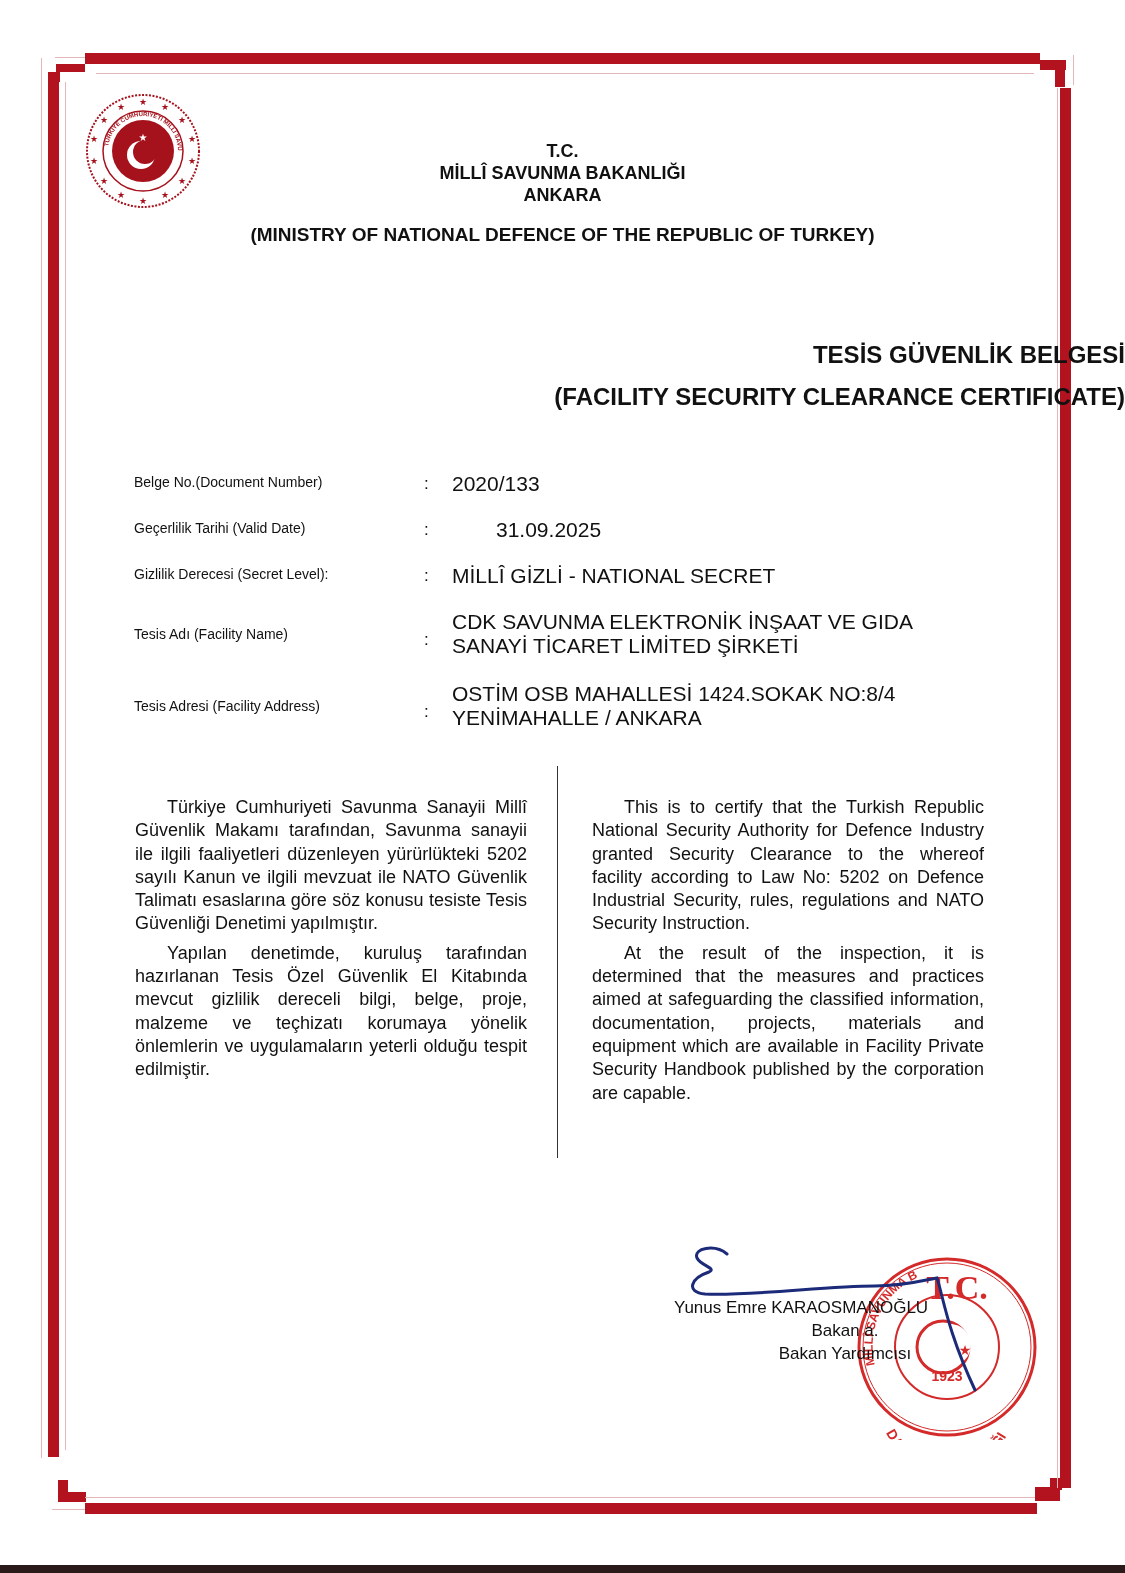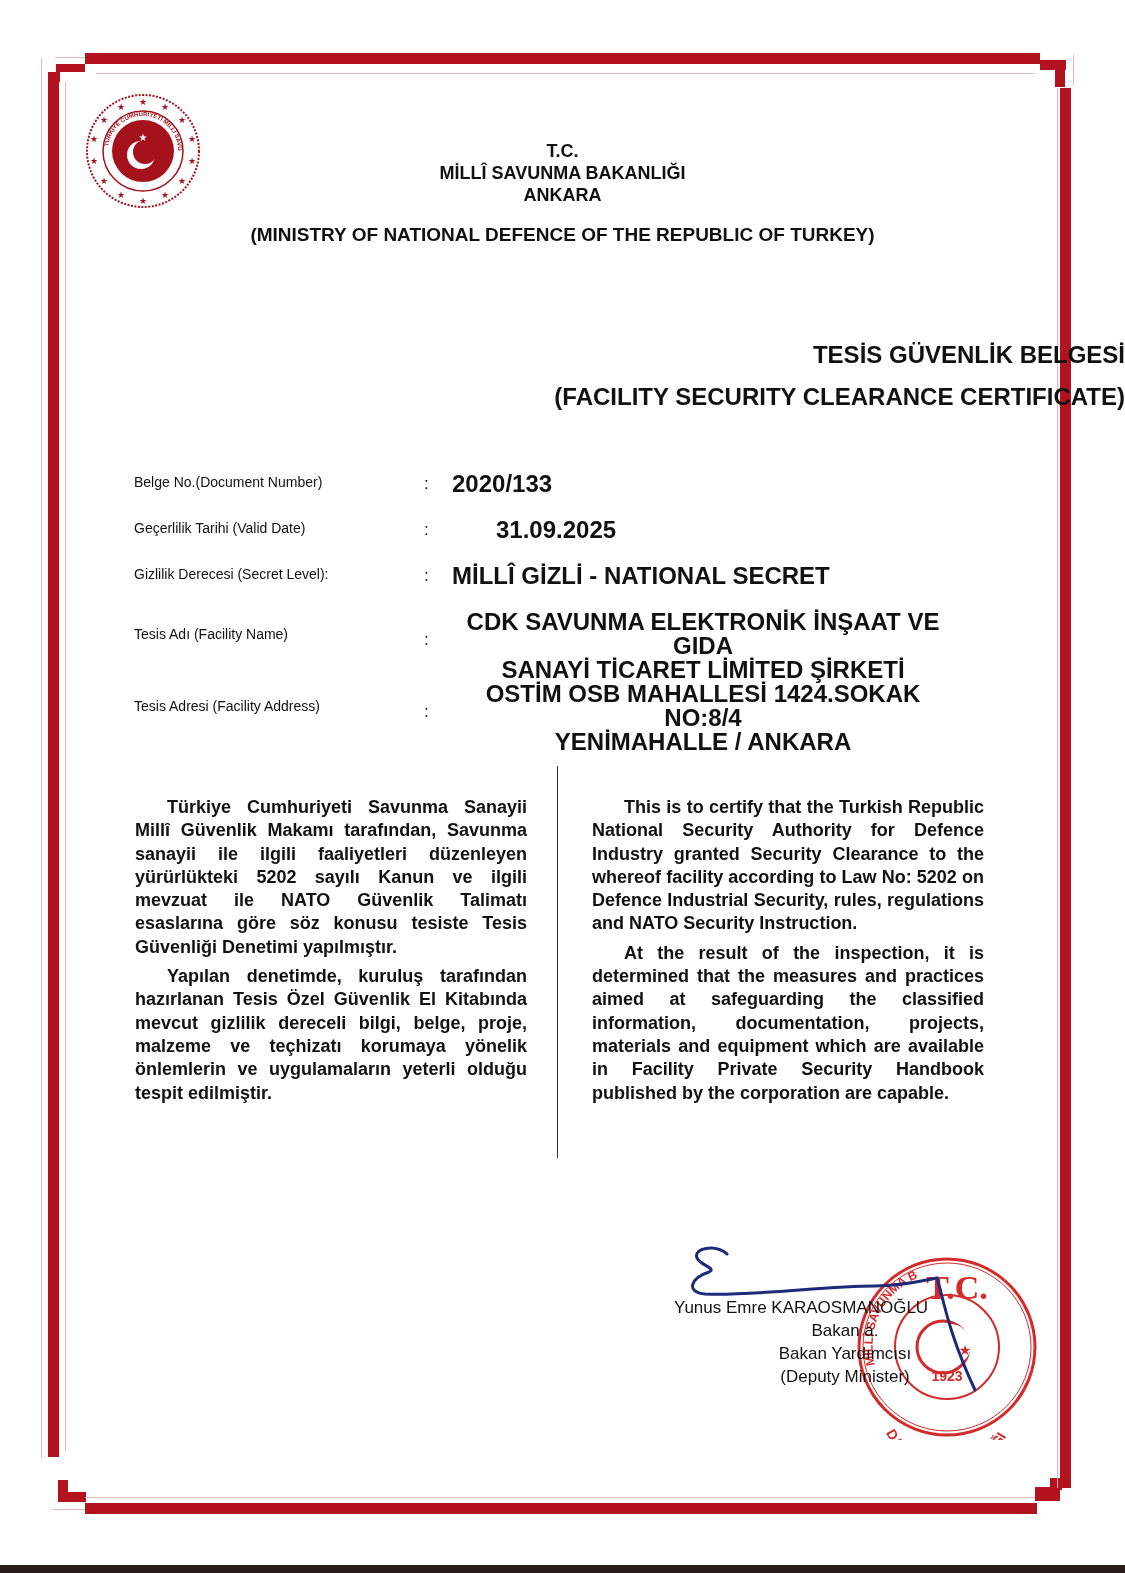--- a/index.html
+++ b/index.html
@@ -19,24 +19,24 @@
   .header .l4 { font-size:19px; line-height:22px; margin-top:18px; }
 
   .title { position:absolute; left:0; right:0; top:340px; text-align:right; font-weight:bold; }
   .title .t1 { font-size:24px; line-height:30px; }
   .title .t2 { font-size:24px; line-height:30px; margin-top:12px; }
 
   .fields { position:absolute; left:134px; top:470px; width:820px; }
   .field { position:absolute; left:0; width:820px; }
   .field .label { position:absolute; left:0; font-size:14px; }
   .field .colon { position:absolute; left:290px; font-size:17px; }
-  .field .value { position:absolute; left:318px; font-size:24px; font-weight:bold; line-height:24px;text-align:center; }
+  .field .value { position:absolute; left:318px; font-size:21px; font-weight:normal; line-height:24px; }
 
   .col { position:absolute; top:796px; font-size:18px; line-height:23.3px; text-align:justify; }
-  .col p { margin:0 0 6px 0; text-indent:32px;font-weight:bold; }
+  .col p { margin:0 0 6px 0; text-indent:32px; }
   .col-left { left:135px; width:392px; }
   .col-right { left:592px; width:392px; }
   .divider { position:absolute; left:557px; top:766px; width:1px; height:392px; background:#333; }
 
   .sig { position:absolute; left:660px; top:1296px; width:370px; text-align:center; font-size:17px; line-height:23px; }
   .sig .name { text-align:left; padding-left:14px; }
   .stamp { position:absolute; left:855px; top:1255px; width:185px; height:185px; }
   .logo { position:absolute; left:84px; top:92px; width:118px; height:118px; }
   .signature-mark { position:absolute; left:675px; top:1240px; width:320px; height:190px; }
 </style>
@@ -179,16 +179,15 @@
 <div class="signature-mark">
   <svg width="320" height="190" viewBox="0 0 320 190">
     <path d="M 52 14 C 40 4, 18 8, 22 18 C 26 26, 42 28, 34 32 C 16 38, 10 52, 30 54 C 80 56, 150 46, 200 46 C 230 46, 250 40, 262 38 C 268 56, 272 90, 300 150" fill="none" stroke="#1c2a7a" stroke-width="3" stroke-linecap="round"></path>
   </svg>
 </div>
 
 <div class="sig">
   <div class="name">Yunus Emre KARAOSMANOĞLU</div>
   <div>Bakan a.</div>
   <div>Bakan Yardımcısı</div>
-  <div>(Deputy Minister)</div>
 </div>
 
 <div class="bottom-strip"></div>
 
 </body></html>

